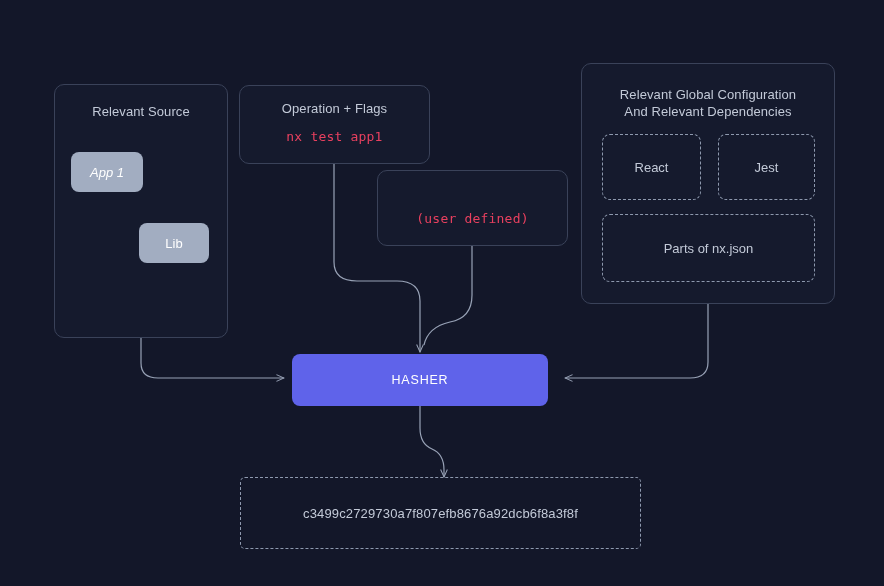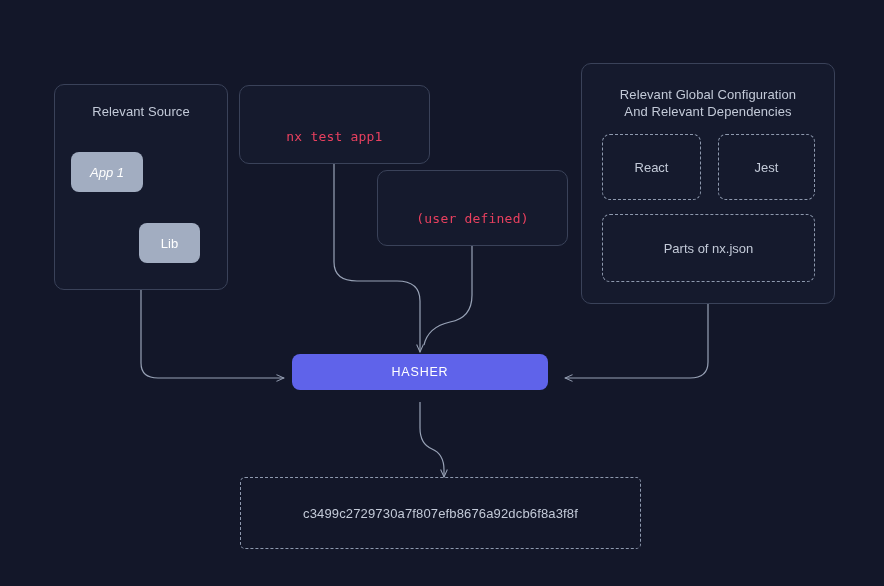--- a/index.html
+++ b/index.html
@@ -114,31 +114,32 @@
 
     <path d="M 334 164 L 334 262 Q 334 281 357 281 L 397 281 Q 420 281 420 301 L 420 352" fill="none" stroke="#98a2b6" stroke-width="1.2" marker-end="url(#arrow)"></path>
 
     <path d="M 472 245 L 472 295 Q 472 318 450 322 Q 428 327 424 345" fill="none" stroke="#98a2b6" stroke-width="1.2"></path>
 
     <path d="M 708 303 L 708 362 Q 708 378 690 378 L 565 378" fill="none" stroke="#98a2b6" stroke-width="1.2" marker-end="url(#arrow)"></path>
 
     <path d="M 420 402 L 420 428 Q 420 444 432 449 Q 444 454 444 470 L 444 477" fill="none" stroke="#98a2b6" stroke-width="1.2" marker-end="url(#arrow)"></path>
   </svg>
 
-  <div class="panel" style="left:54px; top:84px; width:174px; height:206px;">
+  <div class="panel" style="left:54px; top:84px; width:174px; height:254px;">
     <div class="panel-title" style="top:18px;">Relevant Source</div>
   </div>
   <div class="node" style="left:71px; top:152px; width:72px; height:40px;font-style:italic;">
     <span>App 1</span>
   </div>
-  <div class="node" style="left:139px; top:223px; width:61px; height:40px;">
+  <div class="node" style="left:139px; top:223px; width:70px; height:40px;">
     <span>Lib</span>
   </div>
 
   <div class="panel" style="left:239px; top:85px; width:191px; height:79px;">
+    <div class="panel-title" style="top:14px;">Operation + Flags</div>
     <div class="code" style="top:43px;">nx test app1</div>
   </div>
 
   <div class="panel" style="left:377px; top:170px; width:191px; height:76px;">
     <div class="code" style="top:40px;">(user defined)</div>
   </div>
 
   <div class="panel" style="left:581px; top:63px; width:254px; height:241px;">
     <div class="panel-title" style="top:22px;">Relevant Global Configuration</div>
     <div class="panel-title" style="top:39px;">And Relevant Dependencies</div>
@@ -146,21 +147,21 @@
   <div class="dashed" style="left:718px; top:134px; width:97px; height:66px;">
     <span>Jest</span>
   </div>
   <div class="dashed" style="left:602px; top:134px; width:99px; height:66px;">
     <span>React</span>
   </div>
   <div class="dashed" style="left:602px; top:214px; width:213px; height:68px;">
     <span>Parts of nx.json</span>
   </div>
 
-  <div id="hasher" style="left:292px; top:354px; width:256px; height:36px;">
+  <div id="hasher" style="left:292px; top:354px; width:256px; height:52px;">
     <span>HASHER</span>
   </div>
 
   <div id="hash-out" style="left:240px; top:477px; width:401px; height:72px;">
     <span>c3499c2729730a7f807efb8676a92dcb6f8a3f8f</span>
   </div>
 
 </div>
 
 </body></html>

